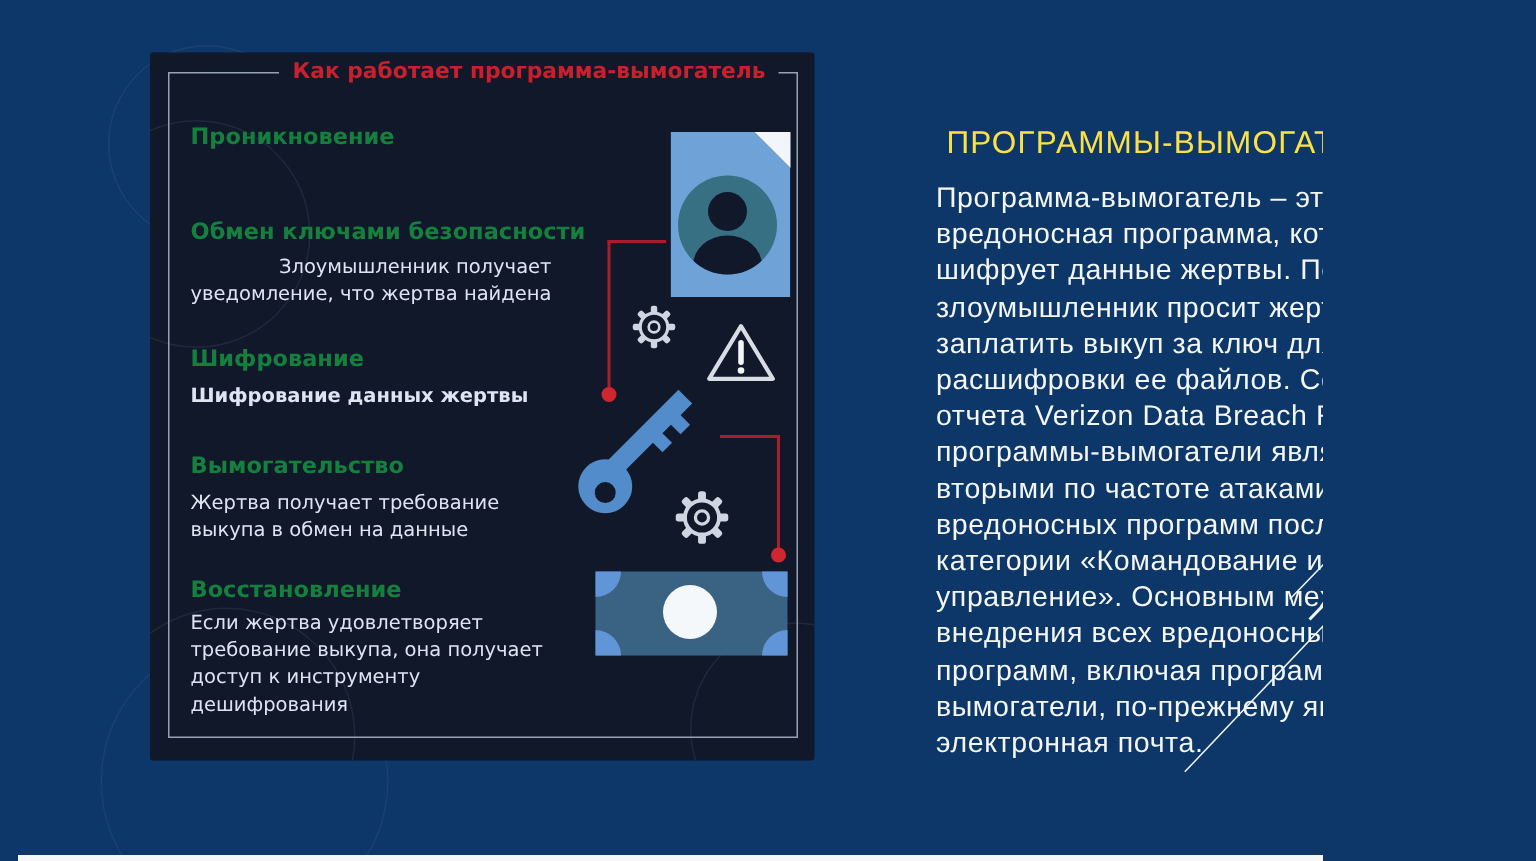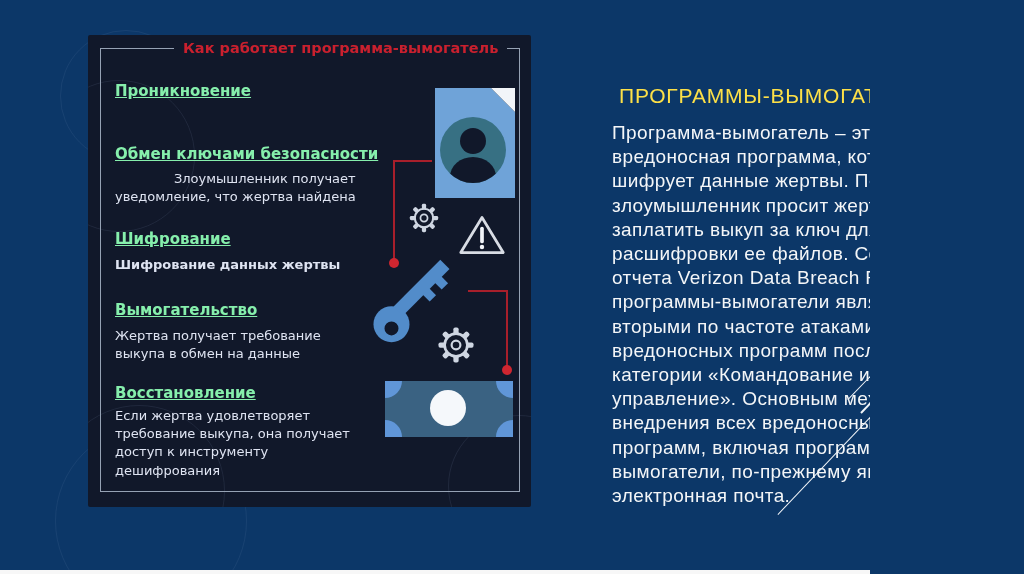--- a/index.html
+++ b/index.html
@@ -1,38 +1,38 @@
 <!DOCTYPE html>
 <html><head>
 <meta charset="utf-8">
 <style>
   html,body{margin:0;padding:0;}
   body{
     width:1024px;height:574px;overflow:hidden;position:relative;
     background:#0c3768;
     font-family:"Liberation Sans", sans-serif;
   }
-  .slide{position:absolute;left:0;top:0;width:870px;height:574px;overflow:hidden;}
+  .slide{position:absolute;left:12px;top:0;width:870px;height:574px;overflow:hidden;}
 
   
   .bg-circle{position:absolute;border-radius:50%;border:1px solid rgba(200,215,240,0.07);}
 
   
   .infographic{
     position:absolute;left:88px;top:35px;width:443px;height:472px;
     background:#11182a;border-radius:2px;overflow:hidden;
     font-family:"DejaVu Sans", sans-serif;
   }
   .card-circle{position:absolute;border-radius:50%;border:1px solid rgba(170,190,225,0.10);}
   .card-frame{position:absolute;left:12px;top:13px;width:418px;height:442px;border:1px solid #96a2b4;}
   .card-title{
     position:absolute;left:86px;top:5px;background:#11182a;padding:0 9px;
     font-size:14.5px;font-weight:bold;color:#c9202e;line-height:17px;white-space:nowrap;
   }
-  .step-h{position:absolute;left:27px;font-size:15px;font-weight:bold;color:#86efac;line-height:16px;white-space:nowrap;text-decoration:underline;}
+  .step-h{position:absolute;left:27px;font-size:15px;font-weight:bold;color:#15803d;line-height:16px;white-space:nowrap;}
   .step-t{position:absolute;left:27px;font-size:13px;color:#dfe4f2;line-height:18.2px;white-space:pre-line;}
 
   
   .doc{
     position:absolute;left:347px;top:53px;width:80px;height:110px;background:#6fa3d8;
     clip-path:polygon(0 0, 56px 0, 80px 24px, 80px 110px, 0 110px);
   }
   .doc-fold{position:absolute;right:0;top:0;width:0;height:0;
     border-left:24px solid transparent;border-top:24px solid #f2f5f9;}
   .avatar{position:absolute;left:5px;top:29px;width:66px;height:66px;border-radius:50%;background:#377083;overflow:hidden;}

